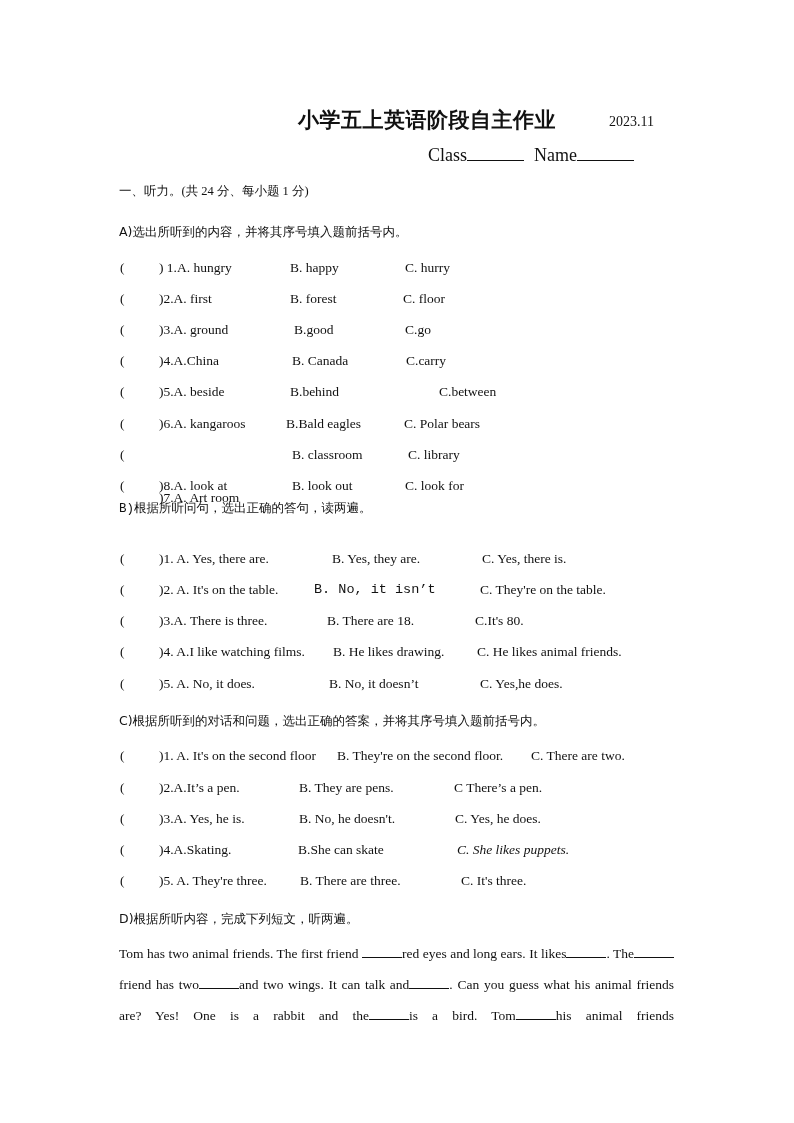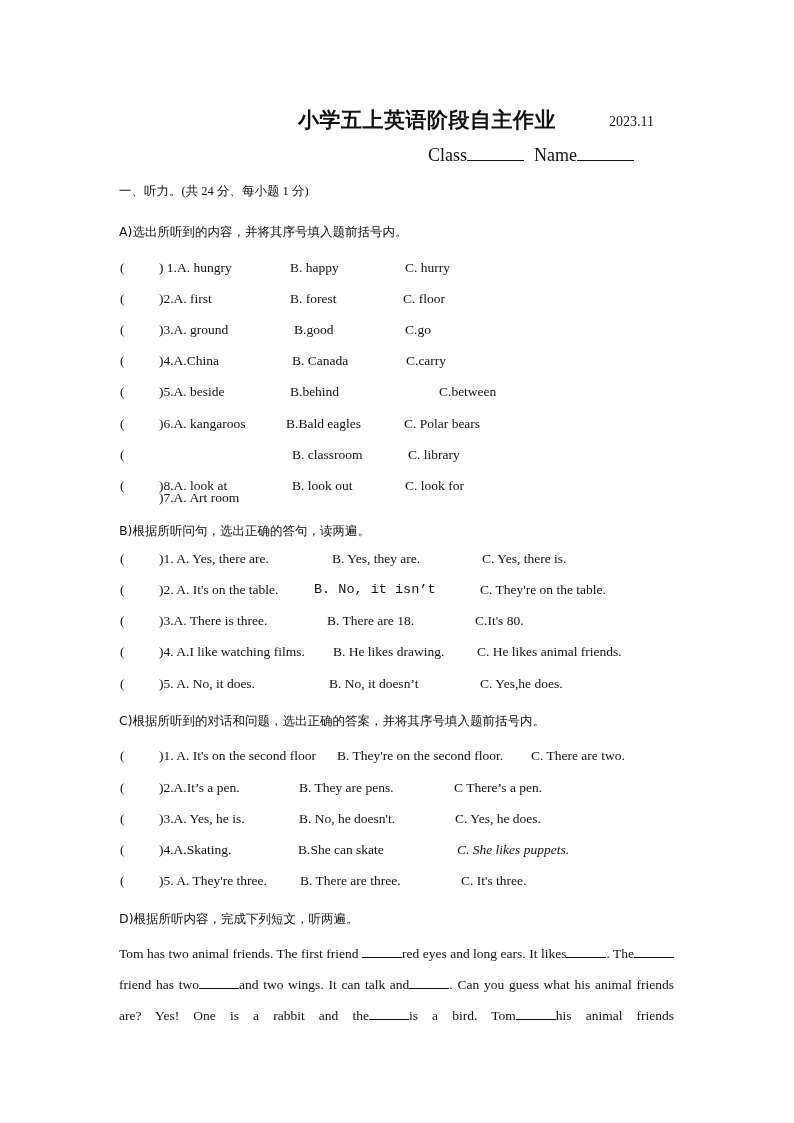--- a/index.html
+++ b/index.html
@@ -78,21 +78,21 @@
       <span style="left: 408px;">C. library</span>
     </div>
     <div class="abs serif row" style="top: 478px; left: 0px;">
       <span style="left: 120px;">(</span>
       <span style="left: 159px;">)8.A. look at</span>
       <span style="left: 292px;">B. look out</span>
       <span style="left: 405px;">C. look  for</span>
     </div>
   </div>
 
-<div class="abs sans heading" style="top:523px;">B)根据所听问句，选出正确的答句，读两遍。</div>
+<div class="abs sans heading" style="top:500px;font-family:Liberation Mono, monospace;">B)根据所听问句，选出正确的答句，读两遍。</div>
 <div id="partB-rows">
     <div class="abs serif row" style="top: 551px; left: 0px;">
       <span style="left: 120px;">(</span>
       <span style="left: 159px;">)1. A. Yes, there are.</span>
       <span style="left: 332px;">B.  Yes, they are.</span>
       <span style="left: 482px;">C. Yes, there is.</span>
     </div>
     <div class="abs serif row" style="top: 582px; left: 0px;">
       <span style="left: 120px;">(</span>
       <span style="left: 159px;">)2. A. It's on the table.</span>

